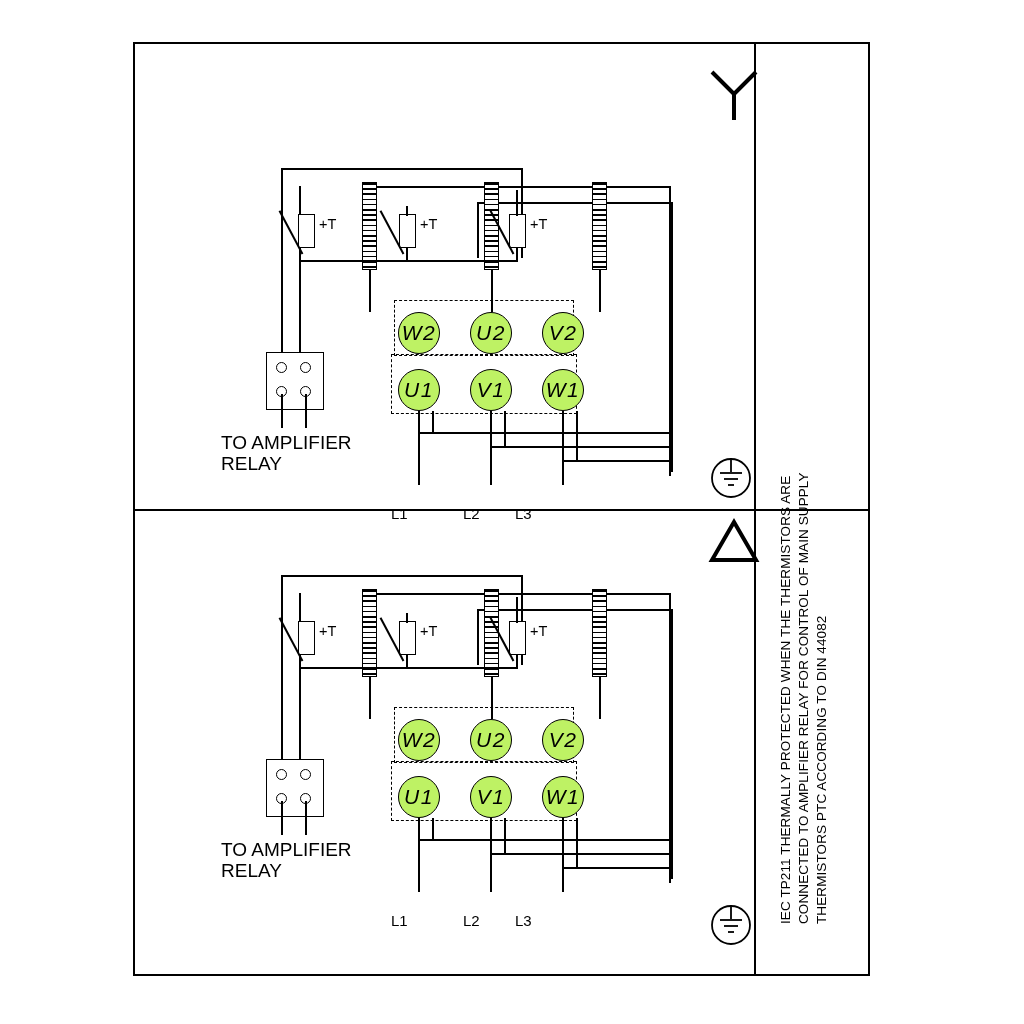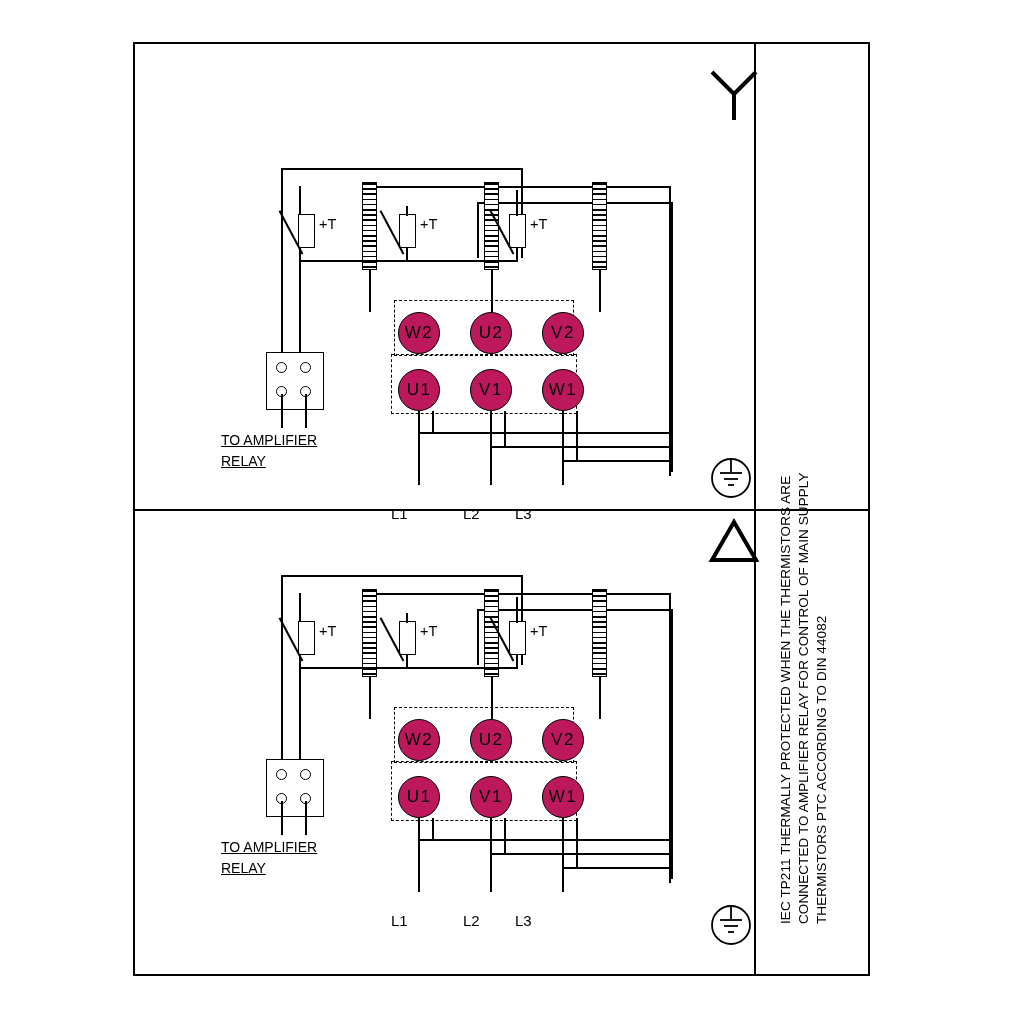--- a/index.html
+++ b/index.html
@@ -79,27 +79,28 @@
   }
   .wire.h { height: 1.6px; }
   .wire.v { width: 1.6px; }
 
   .term-circle {
     position: absolute;
     width: 42px;
     height: 42px;
     border: 1.8px solid #000;
     border-radius: 50%;
-    background: #be185d;
+    background: #bef264;
     box-sizing: border-box;
     display: flex;
     align-items: center;
     justify-content: center;
-    font-size: 17px;
+    font-size: 21px;
     letter-spacing: 1.5px;
+    font-style: italic;
   }
   .dash-box {
     position: absolute;
     border: 1.4px dashed #000;
     box-sizing: border-box;
   }
   
   .coil {
     position: absolute;
     width: 15px;
@@ -149,23 +150,22 @@
     position: absolute;
     width: 11px;
     height: 11px;
     border: 1.6px solid #000;
     border-radius: 50%;
     background: #fff;
     box-sizing: border-box;
   }
   .label {
     position: absolute;
-    font-size: 14px;
+    font-size: 19px;
     white-space: nowrap;
-    text-decoration: underline;
   }
   .phase-label {
     position: absolute;
     font-size: 15px;
     margin-top: 31px;
   }
   
   .sym {
     position: absolute;
   }

